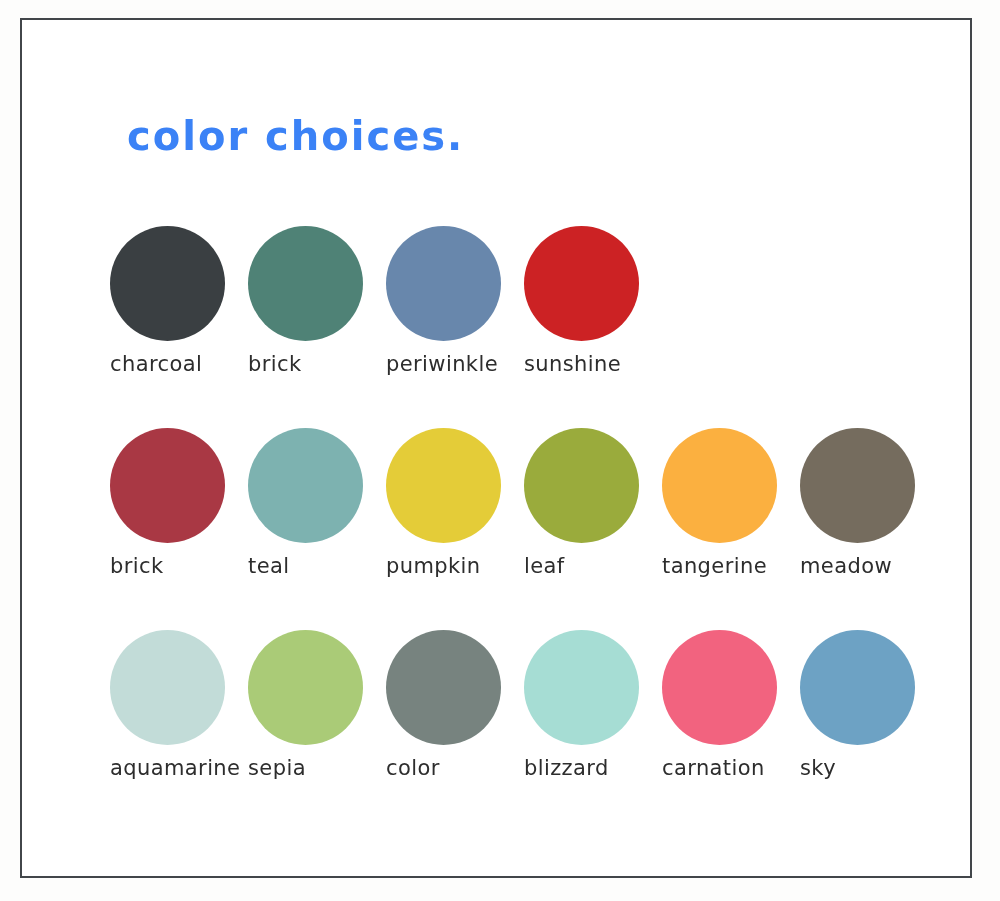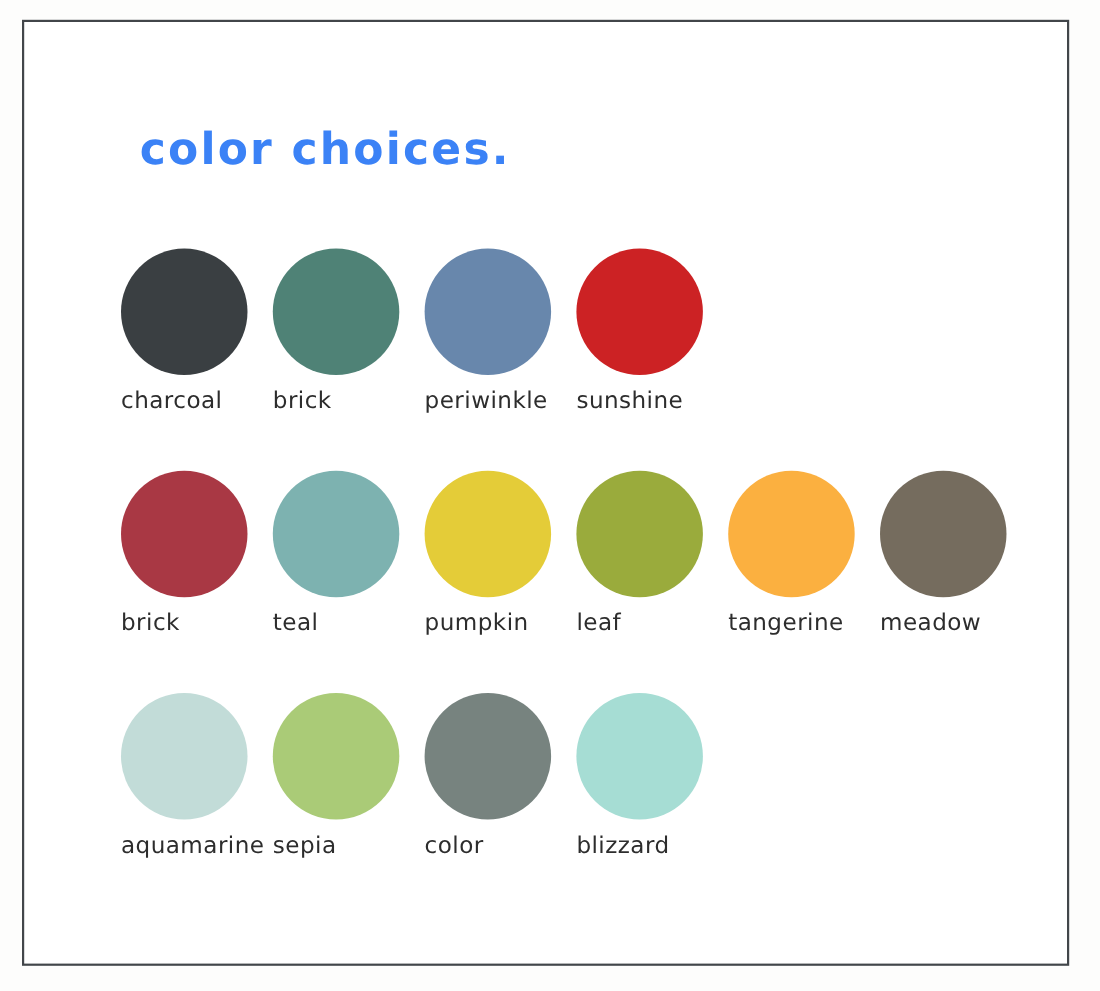--- a/index.html
+++ b/index.html
@@ -136,16 +136,24 @@
             <div class="swatch-label">sepia</div>
           </div>
           <div class="swatch-cell">
             <div class="swatch-dot" style="background: rgb(119, 131, 127);"></div>
             <div class="swatch-label">color</div>
           </div>
           <div class="swatch-cell">
             <div class="swatch-dot" style="background: rgb(166, 221, 212);"></div>
             <div class="swatch-label">blizzard</div>
           </div>
+          <div class="swatch-cell">
+            <div class="swatch-dot" style="background: rgb(242, 99, 127);"></div>
+            <div class="swatch-label">carnation</div>
+          </div>
+          <div class="swatch-cell">
+            <div class="swatch-dot" style="background: rgb(109, 162, 196);"></div>
+            <div class="swatch-label">sky</div>
+          </div>
         </div>
       </div>
   </div>
 </div>
 
 </body></html>

